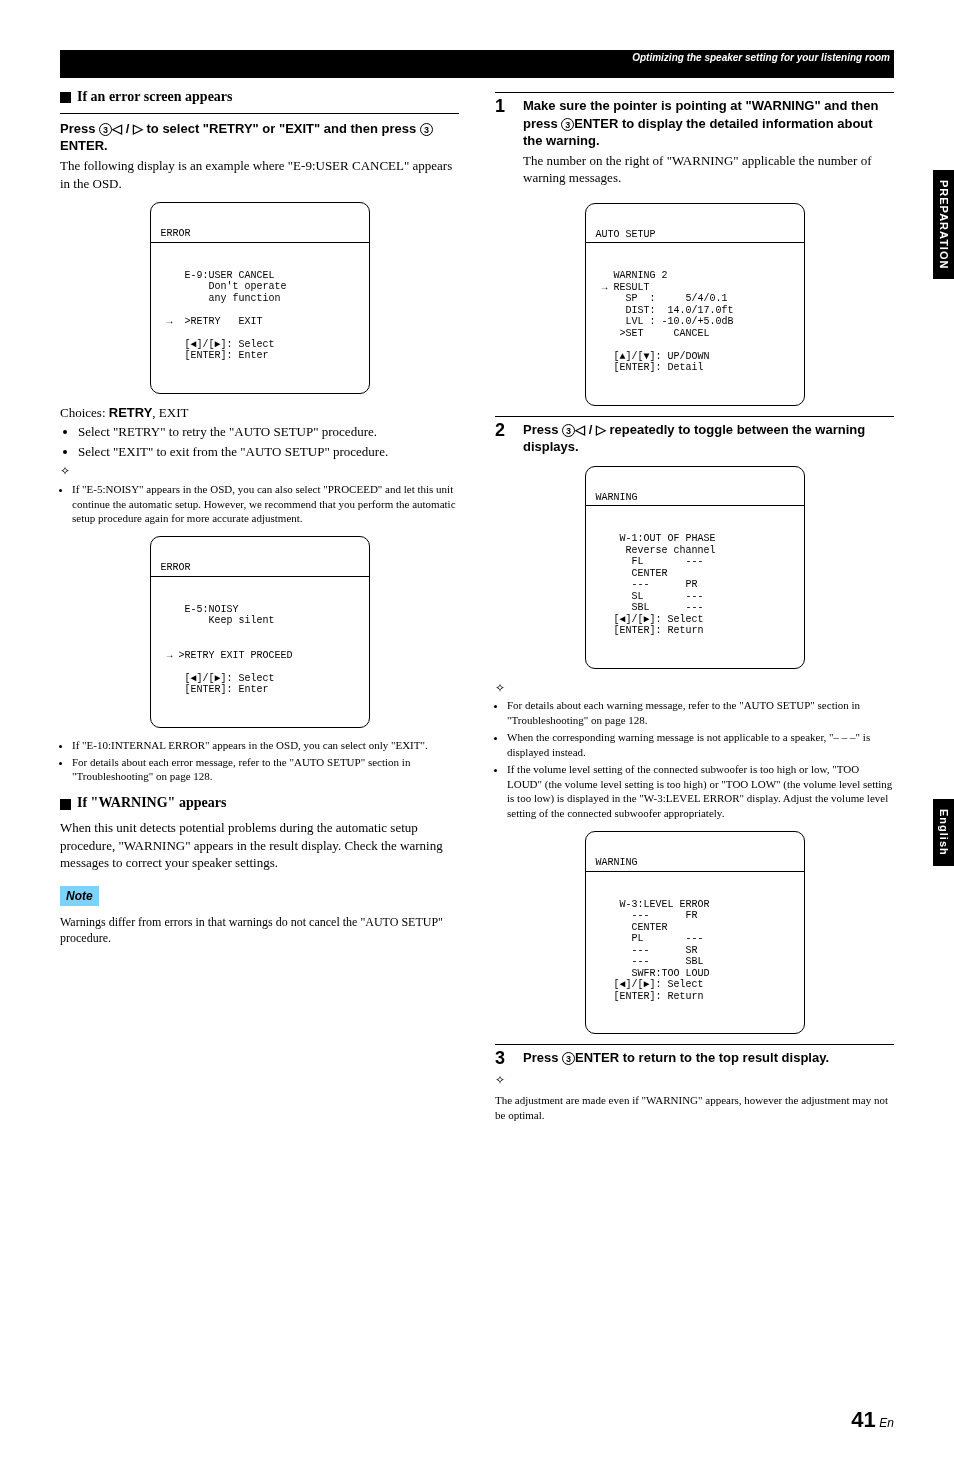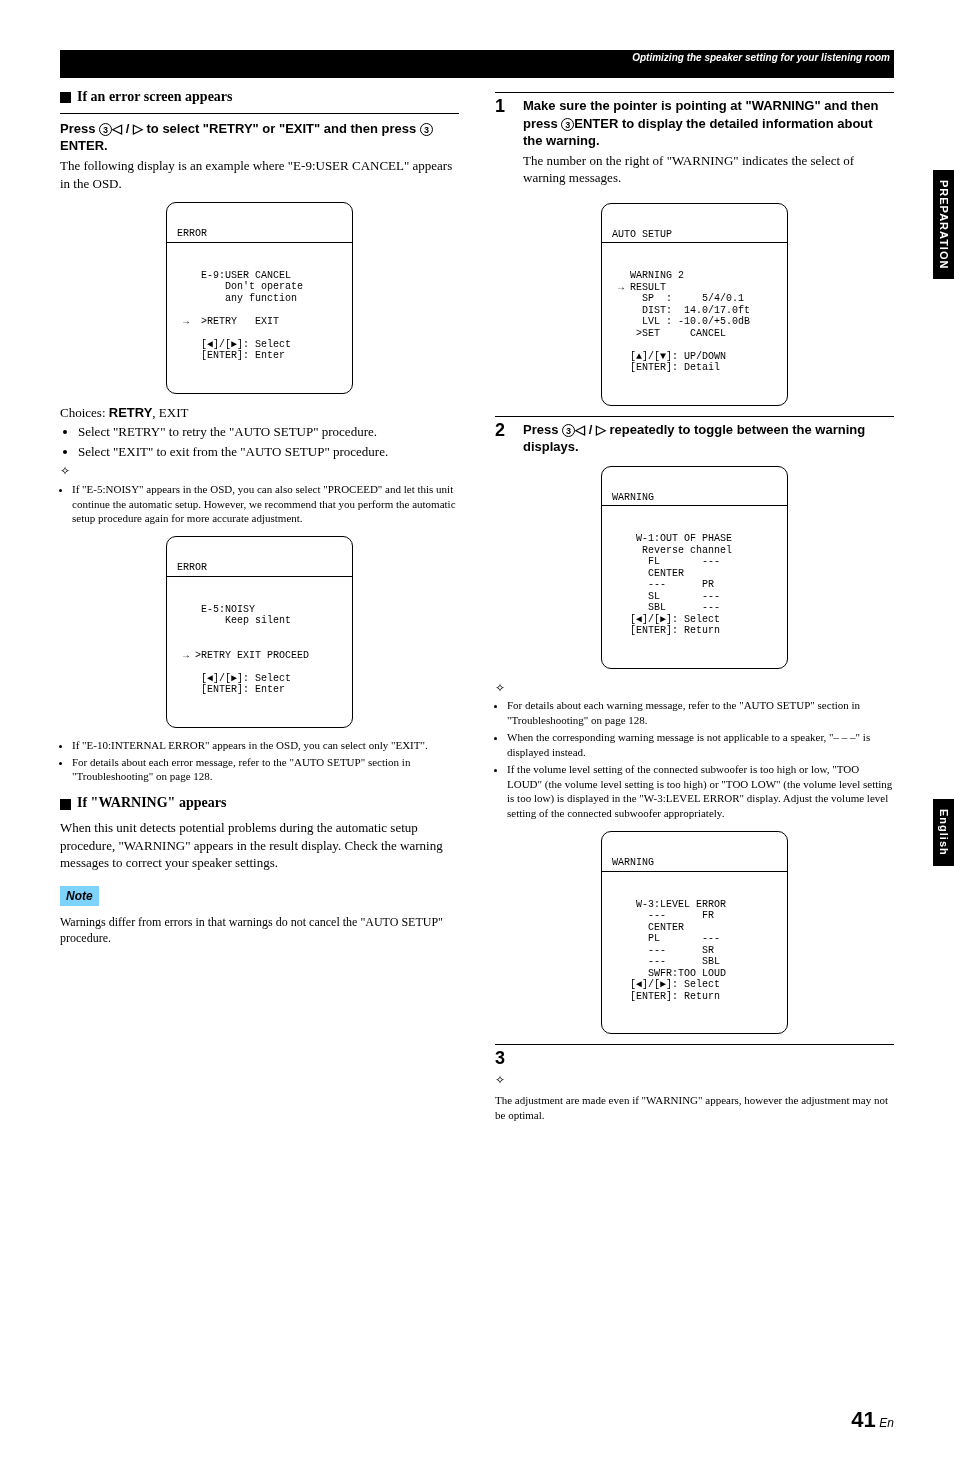--- a/index.html
+++ b/index.html
@@ -60,21 +60,21 @@
   .step .num {
     font-family: Arial, sans-serif;
     font-weight: bold;
     font-size: 18px;
     line-height: 1;
     min-width: 18px;
   }
   .step .txt { flex:1; }
   .step .head { font-family: Arial, sans-serif; font-weight:bold; font-size:13px; }
   .osd {
-    width: 187px;
+    width: 220px;
     margin: 10px auto 10px auto;
   }
   .osd-inner {
     border: 1px solid #000;
     border-radius: 10px;
     padding: 4px 10px 8px 10px;
     font-family: "Courier New", monospace;
     font-size: 10px;
     line-height: 1.15;
     white-space: pre;
@@ -200,21 +200,21 @@
   </div>
 
   <div class="col">
 
     <div class="step">
       <div class="num">1</div>
       <div class="txt">
         <div class="head">
           <span>Make sure the pointer is pointing at "WARNING" and then press </span><span class="circ">3</span><b style="font-family:Arial">ENTER</b><span> to display the detailed information about the warning.</span>
         </div>
-        <div class="bodytext">The number on the right of "WARNING" indicates the select of warning messages.</div>
+        <div class="bodytext">The number on the right of "WARNING" applicable the number of warning messages.</div>
       </div>
     </div>
 
     <div class="osd">
       <div class="osd-inner">
         <div class="osd-title">AUTO SETUP</div>
         <div>   WARNING 2
  → RESULT
      SP  :     5/4/0.1
      DIST:  14.0/17.0ft
@@ -267,20 +267,25 @@
       ---      SR
       ---      SBL
       SWFR:TOO LOUD
    [◄]/[►]: Select
    [ENTER]: Return</div>
       </div>
     </div>
 
     <div class="step">
       <div class="num">3</div>
+      <div class="txt">
+        <div class="head">
+          <span>Press </span><span class="circ">3</span><b style="font-family:Arial">ENTER</b><span> to return to the top result display.</span>
+        </div>
+      </div>
     </div>
 
     <div class="tipmark"></div>
     <div class="small-para">The adjustment are made even if "WARNING" appears, however the adjustment may not be optimal.</div>
 
   </div>
 </div>
 
 <div class="side-tabs">
   <div class="tab">PREPARATION</div>

